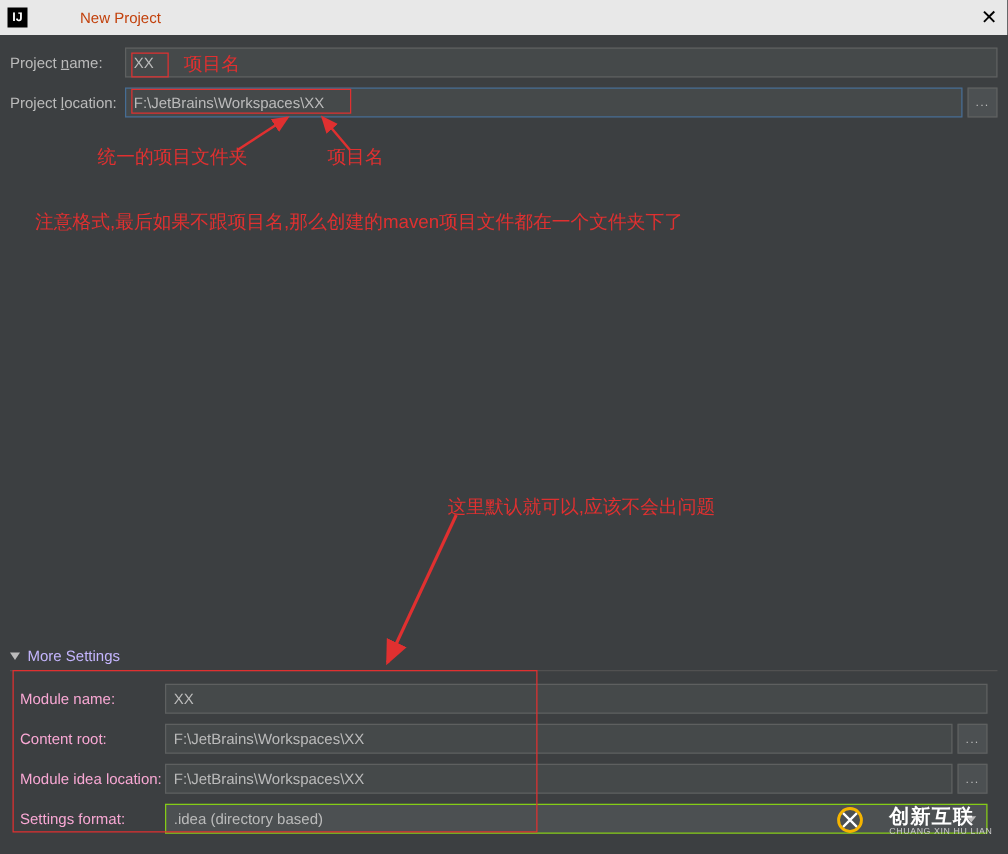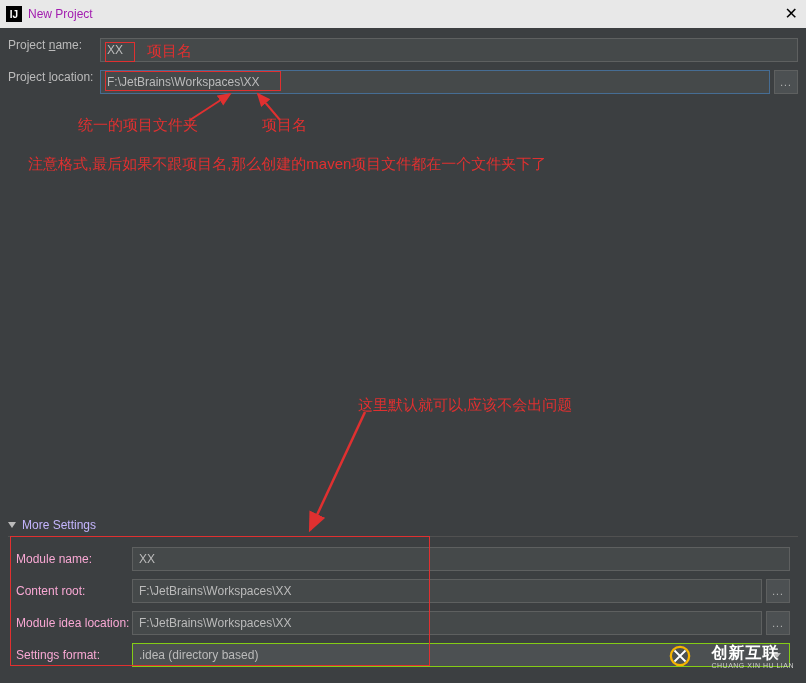--- a/index.html
+++ b/index.html
@@ -33,38 +33,39 @@
       color: #fff;
       display: flex;
       align-items: center;
       justify-content: center;
       font-weight: bold;
       font-size: 10px;
       margin-right: 6px;
     }
     .title-text {
       font-size: 12px;
-      color: #a21caf;
+      color: #c2410c;
+      margin-left: 36px;
     }
     .close-btn {
       position: absolute;
       right: 8px;
       top: 4px;
       font-size: 16px;
       color: #000;
       cursor: pointer;
       font-weight: normal;
       font-family: Arial;
     }
     .form-area {
       padding: 10px 8px;
     }
     .form-row {
       display: flex;
-      align-items: flex-start;
+      align-items: center;
       margin-bottom: 8px;
     }
     .form-label {
       width: 92px;
       font-size: 12px;
       color: #bbbbbb;
     }
     .form-label .underline {
       text-decoration: underline;
     }
@@ -220,21 +221,21 @@
 </div>
 
 <div class="annotation-box" style="left:105px;top:42px;width:30px;height:20px;"></div>
 <span class="annotation" style="left:147px;top:42px;">项目名</span>
 
 <div class="annotation-box" style="left:105px;top:71px;width:176px;height:20px;"></div>
 
 <span class="annotation" style="left:78px;top:116px;">统一的项目文件夹</span>
 <span class="annotation" style="left:262px;top:116px;">项目名</span>
 
-<span class="annotation" style="left:28px;top:155px;">注意格式,最后如果不跟项目名,那么创建的maven项目文件都在一个文件夹下了</span>
+<span class="annotation" style="left:28px;top:168px;">注意格式,最后如果不跟项目名,那么创建的maven项目文件都在一个文件夹下了</span>
 
 <span class="annotation" style="left:358px;top:396px;">这里默认就可以,应该不会出问题</span>
 
 <svg class="arrow" style="left:180px;top:90px;width:60px;height:40px;">
   <defs>
       <marker id="ah1" markerWidth="8" markerHeight="8" refX="6" refY="3" orient="auto">
         <polygon points="0 0, 7 3, 0 6" fill="#e03030"></polygon>
       </marker>
     </defs>
   <line x1="10" y1="30" x2="50" y2="4" stroke="#e03030" stroke-width="2" marker-end="url(#ah1)"></line>

